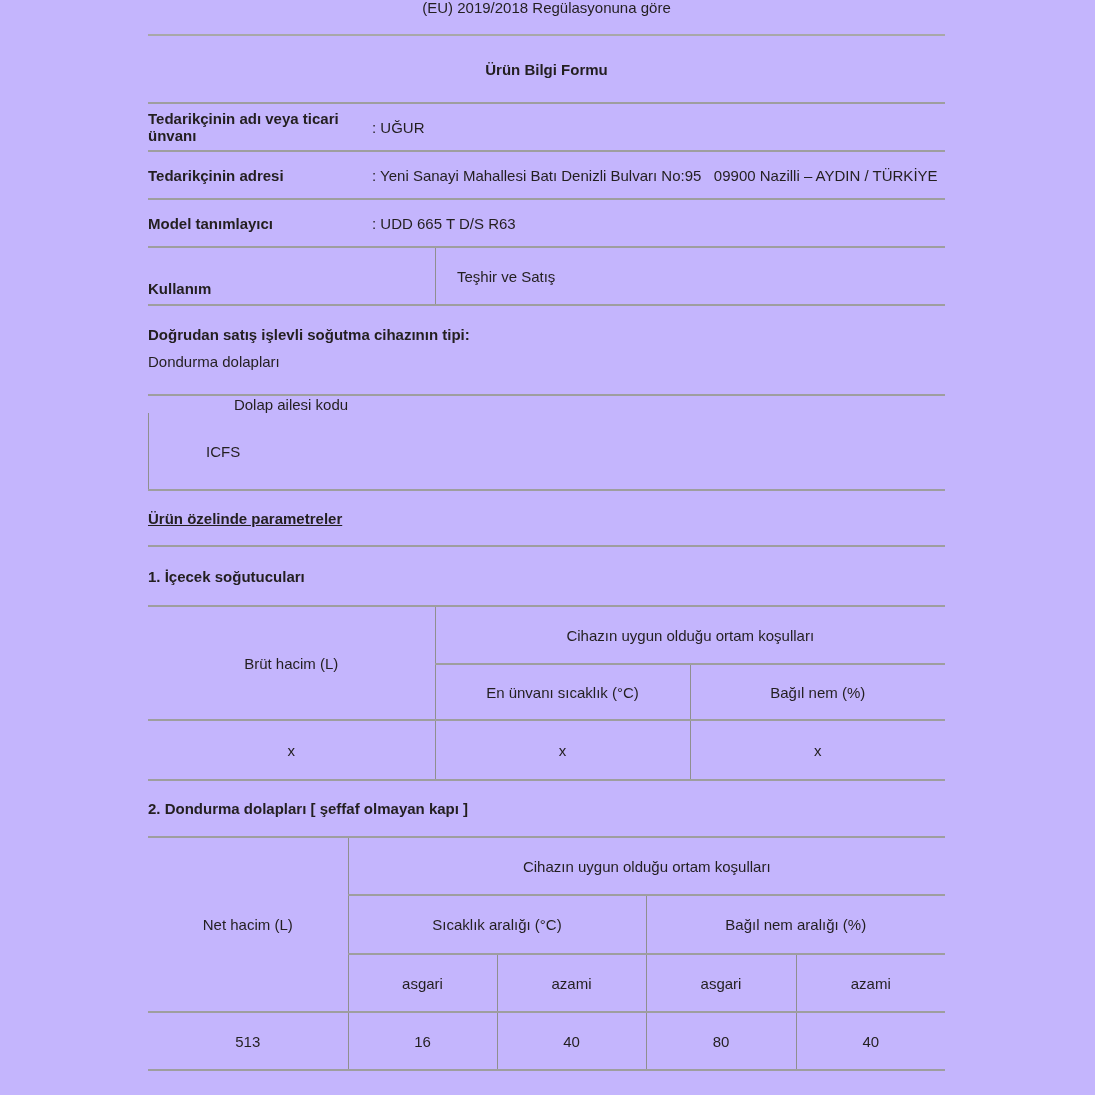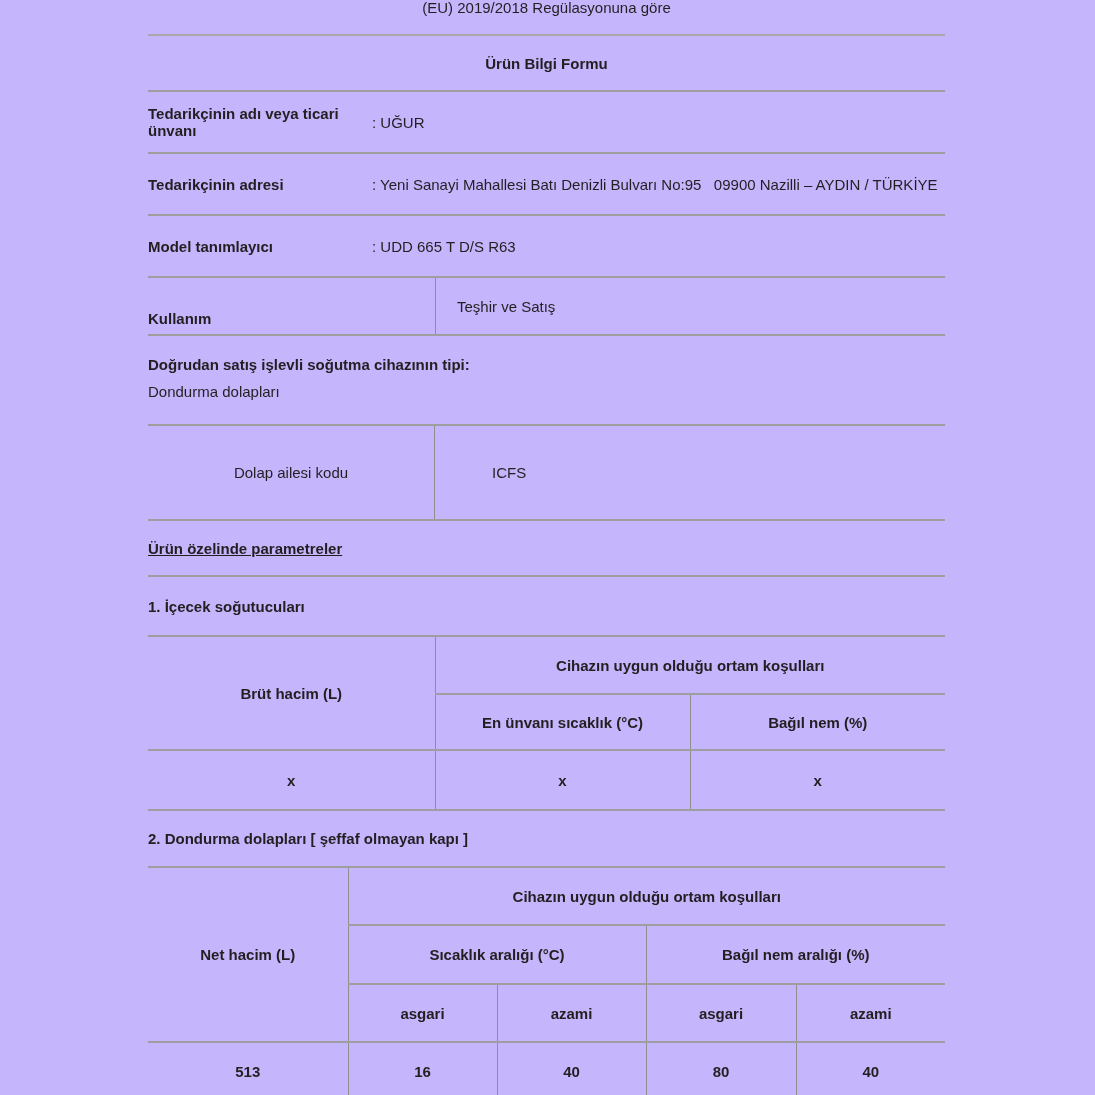--- a/index.html
+++ b/index.html
@@ -20,27 +20,27 @@
   }
 
   .reg-note {
     height:36px;
     text-align:center;
     padding-top:0px;
     line-height:16px;
     border-bottom:2px solid #a8a8a8;
   }
   .form-title {
-    height:56px;
+    height:68px;
     display:flex; align-items:center; justify-content:center;
     font-weight:bold;
     border-bottom:2px solid #9e9e9e;
   }
   .info-row {
-    height:62px;
+    height:48px;
     display:flex; align-items:center;
     border-bottom:2px solid #9e9e9e;
   }
   .info-row .label { width:224px; font-weight:bold; flex:none; }
   .info-row .value { white-space:pre-wrap; }
 
   .usage-table {
     height:58px;
     display:flex; align-items:stretch;
     border-bottom:2px solid #9e9e9e;
@@ -50,20 +50,21 @@
 
   .device-type { padding-top:15px; padding-bottom:19px; }
   .device-type .dt-label { font-weight:bold; line-height:27px; }
   .device-type .dt-value { line-height:27px; }
 
   .family-table {
     height:97px;
     display:flex; align-items:stretch;
     border-top:2px solid #9e9e9e;
     border-bottom:2px solid #9e9e9e;
+    flex-direction:column;
   }
   .family-table .cell1 { width:286px; flex:none; display:flex; align-items:center; justify-content:center; }
   .family-table .cell2 { flex:1; display:flex; align-items:center; border-left:1px solid #8f8f8f; padding-left:57px; }
 
   .param-heading {
     height:56px;
     display:flex; align-items:center;
     font-weight:bold;
     border-bottom:2px solid #9e9e9e;
     text-decoration:underline;
@@ -78,21 +79,21 @@
   table.grid {
     width:797px;
     border-collapse:collapse;
     table-layout:fixed;
     border-top:2px solid #9e9e9e;
     border-bottom:2px solid #9e9e9e;
   }
   table.grid td {
     text-align:center;
     vertical-align:middle;
-    font-weight:bold;
+    font-weight:normal;
   }
   
   .t1 .rowspan-cell { border-right:1px solid #8f8f8f; }
   .t1 .group-cell   { border-bottom:2px solid #9e9e9e; }
   .t1 .sub1         { border-right:1px solid #8f8f8f; }
   .t1 .data-row td  { border-top:2px solid #9e9e9e; }
   .t1 .data-row td.v1, .t1 .data-row td.v2 { border-right:1px solid #8f8f8f; }
   .t1 tr.r1 { height:58px; }
   .t1 tr.r2 { height:56px; }
   .t1 tr.r3 { height:60px; }

